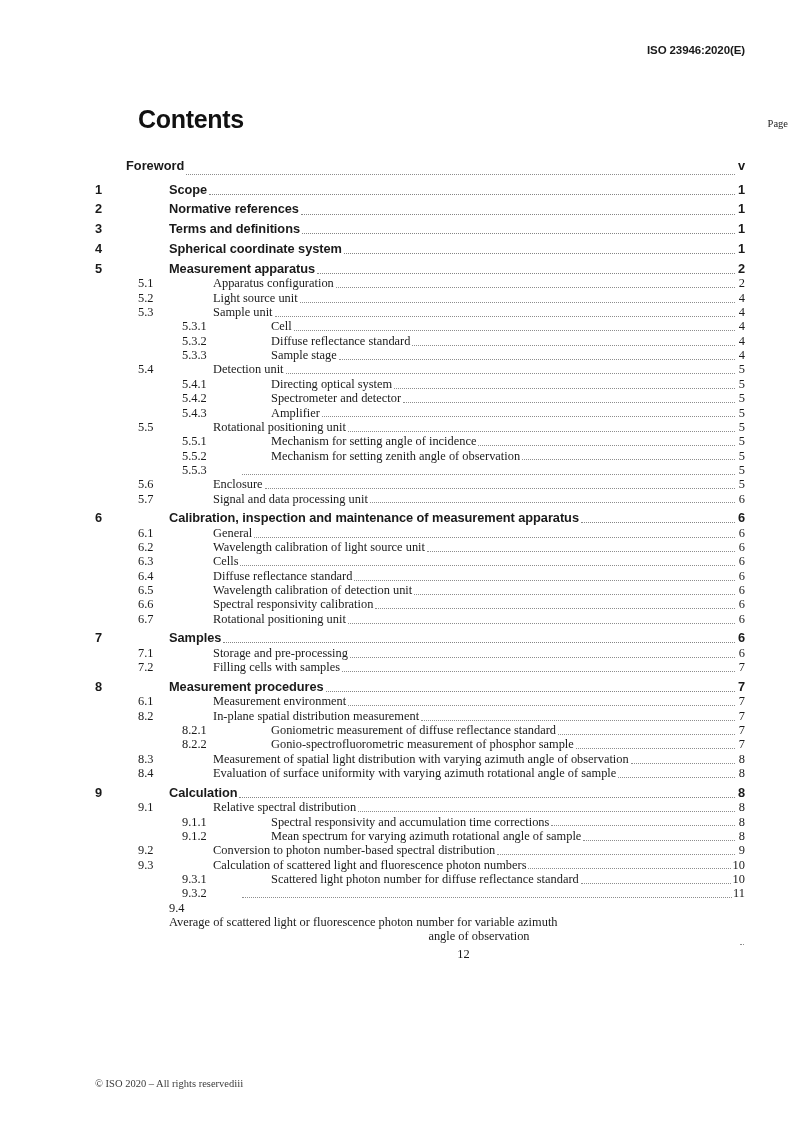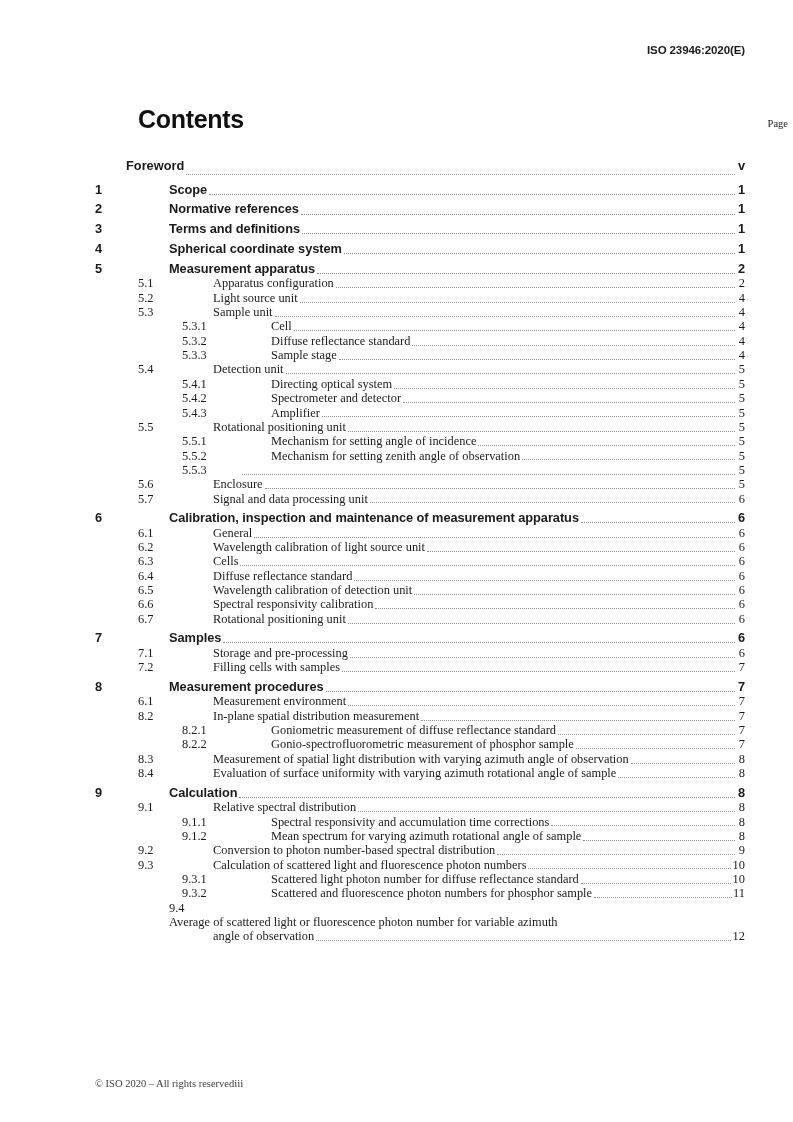--- a/index.html
+++ b/index.html
@@ -144,20 +144,21 @@
   }
   .toc-row.wrap .wrap-first {
     display: flex;
     align-items: baseline;
     flex-direction: column;
   }
   .toc-row.wrap .wrap-second {
     display: flex;
     align-items: center;
     padding-left: 44px;
+    flex-direction: column;
   }
   .toc-row.wrap .wrap-first .num { width: 44px; flex: 0 0 auto; }
   .toc-row.wrap .wrap-first .label { flex: 1 1 auto; }
 
   
   .doc-footer {
     position: absolute;
     bottom: 33px;
     left: 95px;
     width: 650px;
@@ -459,21 +460,20 @@
         <span class="pg">10</span>
       </div>
       <div class="toc-row lv3">
         <span class="num">9.3.1</span>
         <span class="label">Scattered light photon number for diffuse reflectance standard</span>
         <span class="leader"></span>
         <span class="pg">10</span>
       </div>
       <div class="toc-row lv3">
         <span class="num">9.3.2</span>
-        <span class="label">Scattered and fluorescence photon numbers for phosphor sample</span>
         <span class="leader"></span>
         <span class="pg">11</span>
       </div>
       <div class="toc-row lv2 wrap">
         <div class="wrap-first">
           <span class="num">9.4</span>
           <span class="label">Average of scattered light or fluorescence photon number for variable azimuth</span>
         </div>
         <div class="wrap-second">
           <span class="label">angle of observation</span>

